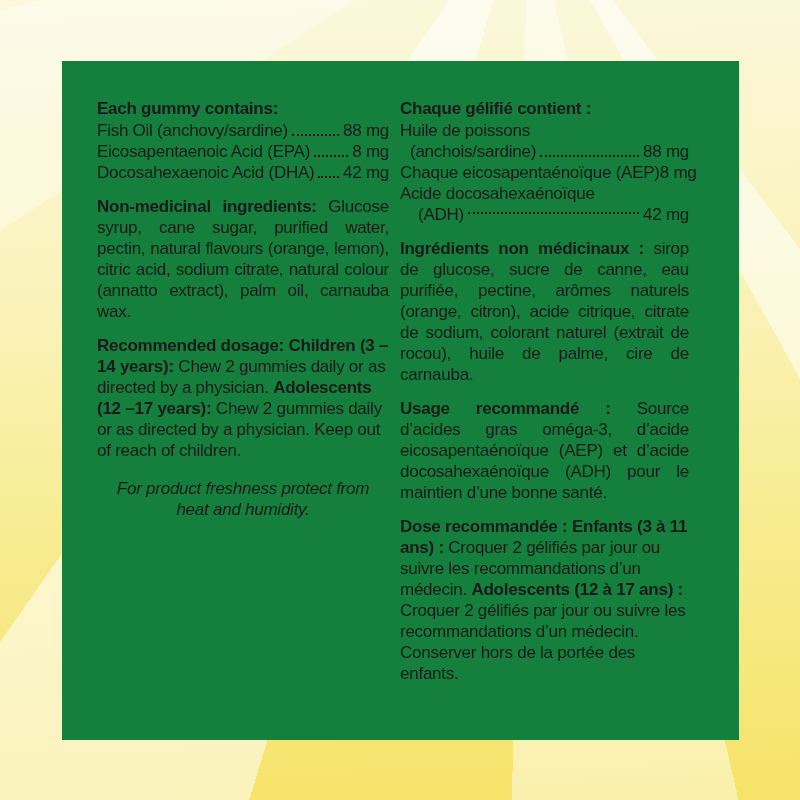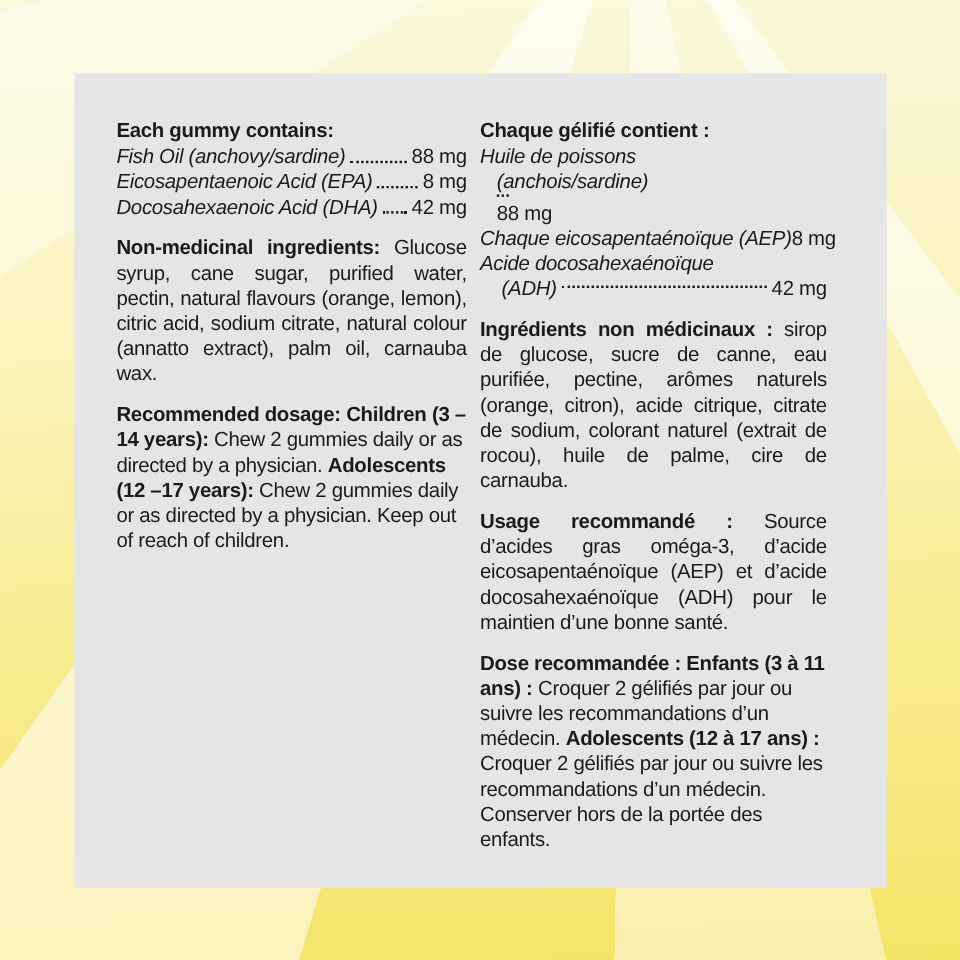--- a/index.html
+++ b/index.html
@@ -24,50 +24,50 @@
         rgba(255,255,255,.35) 102deg 122deg,
         rgba(255,255,255,0)  122deg 360deg),
       linear-gradient(178deg, #fbf8dd 0%, #faf3bd 34%, #f8ec93 64%, #f6e368 100%);
   }
   .card {
     position: absolute;
     left: 62px;
     top: 61px;
     width: 677px;
     height: 679px;
-    background: #e5e5e5;
+    background: #15803d;
   }
   .col {
     position: absolute;
     top: 37px;
     color: #1a1a1a;
     font-size: 17px;
     line-height: 21px;
     letter-spacing: -0.25px;
   }
   .col-en { left: 35px;  width: 292px; }
   .col-fr { left: 338px; width: 289px; }
 
   .facts-title {
     font-weight: bold;
     margin: 0 0 1px 0;
   }
   .fact-row {
     display: flex;
     align-items: baseline;
   }
-  .fact-name  { white-space: nowrap; font-style: italic; }
+  .fact-name  { white-space: nowrap; }
   .fact-value { white-space: nowrap; }
   .leader {
     flex: 1 1 auto;
     min-width: 10px;
     border-bottom: 2.5px dotted #1a1a1a;
     margin: 0 4px 3px 4px;
   }
-  .indent-1 { padding-left: 10px; flex-direction: column; }
+  .indent-1 { padding-left: 10px; }
   .indent-2 { padding-left: 18px; align-items: center; }
 
   p.section {
     margin: 13px 0 0 0;
   }
   .justify { text-align: justify; }
   .lead { font-weight: bold; }
 
   .note {
     margin-top: 17px;
@@ -99,20 +99,21 @@
       <span class="fact-name">Docosahexaenoic Acid (DHA)</span>
       <span class="leader"></span>
       <span class="fact-value">42 mg</span>
     </div>
 
     <p class="section justify"><span class="lead">Non-medicinal ingredients:</span><span> Glucose syrup, cane sugar, purified water, pectin, natural flavours (orange, lemon), citric acid, sodium citrate, natural colour (annatto extract), palm oil, carnauba wax.</span></p>
 
 
     <p class="section"><span class="lead">Recommended dosage: Children (3 –14 years):</span><span> Chew 2 gummies daily or as directed by a physician. </span><span class="lead">Adolescents (12 –17 years):</span><span> Chew 2 gummies daily or as directed by a physician. Keep out of reach of children.</span></p>
 
+    <p class="note">For product freshness protect from heat and humidity.</p>
   </div>
 
   <div class="col col-fr">
 
     <div class="facts-title">Chaque gélifié contient :</div>
 
     <div class="fact-row">
       <span class="fact-name">Huile de poissons</span>
     </div>
     <div class="fact-row indent-1">

